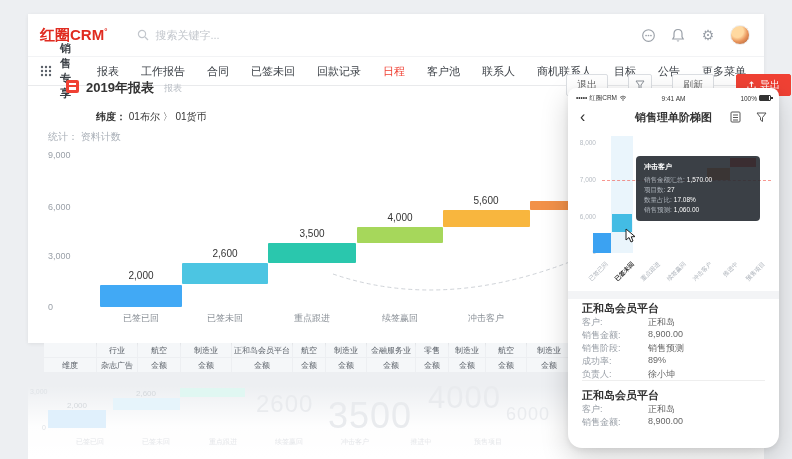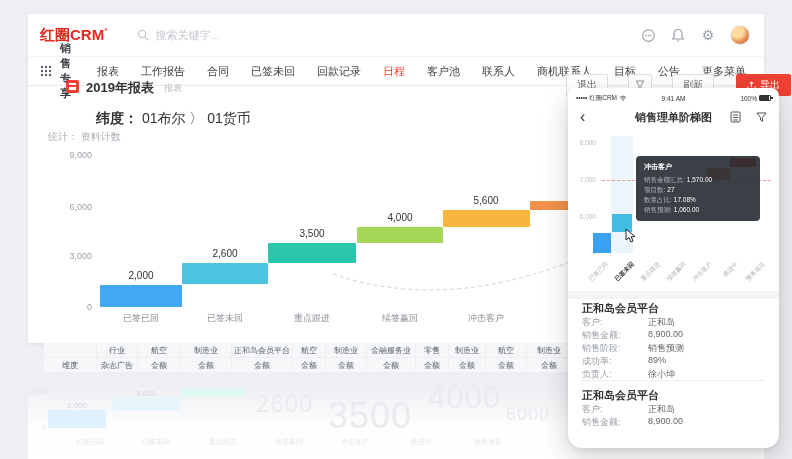--- a/index.html
+++ b/index.html
@@ -36,26 +36,26 @@
   .report-icon:before { content:""; position:absolute; left:3px; top:3px; width:7px; height:2px; background:#fff; }
   .report-icon:after { content:""; position:absolute; left:3px; top:7px; width:7px; height:3px; background:#fff; }
   .report-title { position:absolute; left:58px; top:65px; font-size:13px; font-weight:bold; color:#333; }
   .report-tag { position:absolute; left:136px; top:68px; font-size:9px; color:#b9bec5; }
 
   .btn-row { position:absolute; left:538px; top:60px; display:flex; align-items:center; gap:20px; }
   .btn { height:22px; border:1px solid #dcdfe3; border-radius:2px; background:#fff; color:#666; font-size:10px; display:flex; align-items:center; justify-content:center; padding:0 10px; cursor:pointer; white-space:nowrap; }
   .btn.icon-only { width:24px; padding:0; }
   .btn.export { background:#f04134; border-color:#f04134; color:#fff; gap:4px; margin-left:2px; }
 
-  .dim-row { position:absolute; left:20px; top:96px; font-size:14px; color:#333;padding-left:48px; }
+  .dim-row { position:absolute; left:20px; top:96px; font-size:10px; color:#333;padding-left:48px; }
   .dim-row .lbl { color:#333; font-weight:bold; }
   .stat-row { position:absolute; left:20px; top:116px; font-size:10px; color:#aab0b8; }
 
   
-  .ytick { position:absolute; width:44px; text-align:right; font-size:9px; color:#9aa0a8; }
+  .ytick { position:absolute; width:44px; font-size:9px; color:#9aa0a8; }
   .bar { position:absolute; border-radius:1px; }
   .bar-label { position:absolute; width:80px; text-align:center; font-size:10px; color:#333; }
   .xlabel { position:absolute; width:84px; text-align:center; font-size:9px; color:#8a9097; top:298px; }
   .arc-svg { position:absolute; left:0; top:0; pointer-events:none; }
 
   
   .dtable { position:absolute; left:15px; top:328px; border-collapse:separate; border-spacing:1px; table-layout:fixed; }
   .dtable td { background:#f5f7f9; height:14px; font-size:8px; color:#5a6068; text-align:center; white-space:nowrap; overflow:hidden; padding:0 2px; }
 
   

